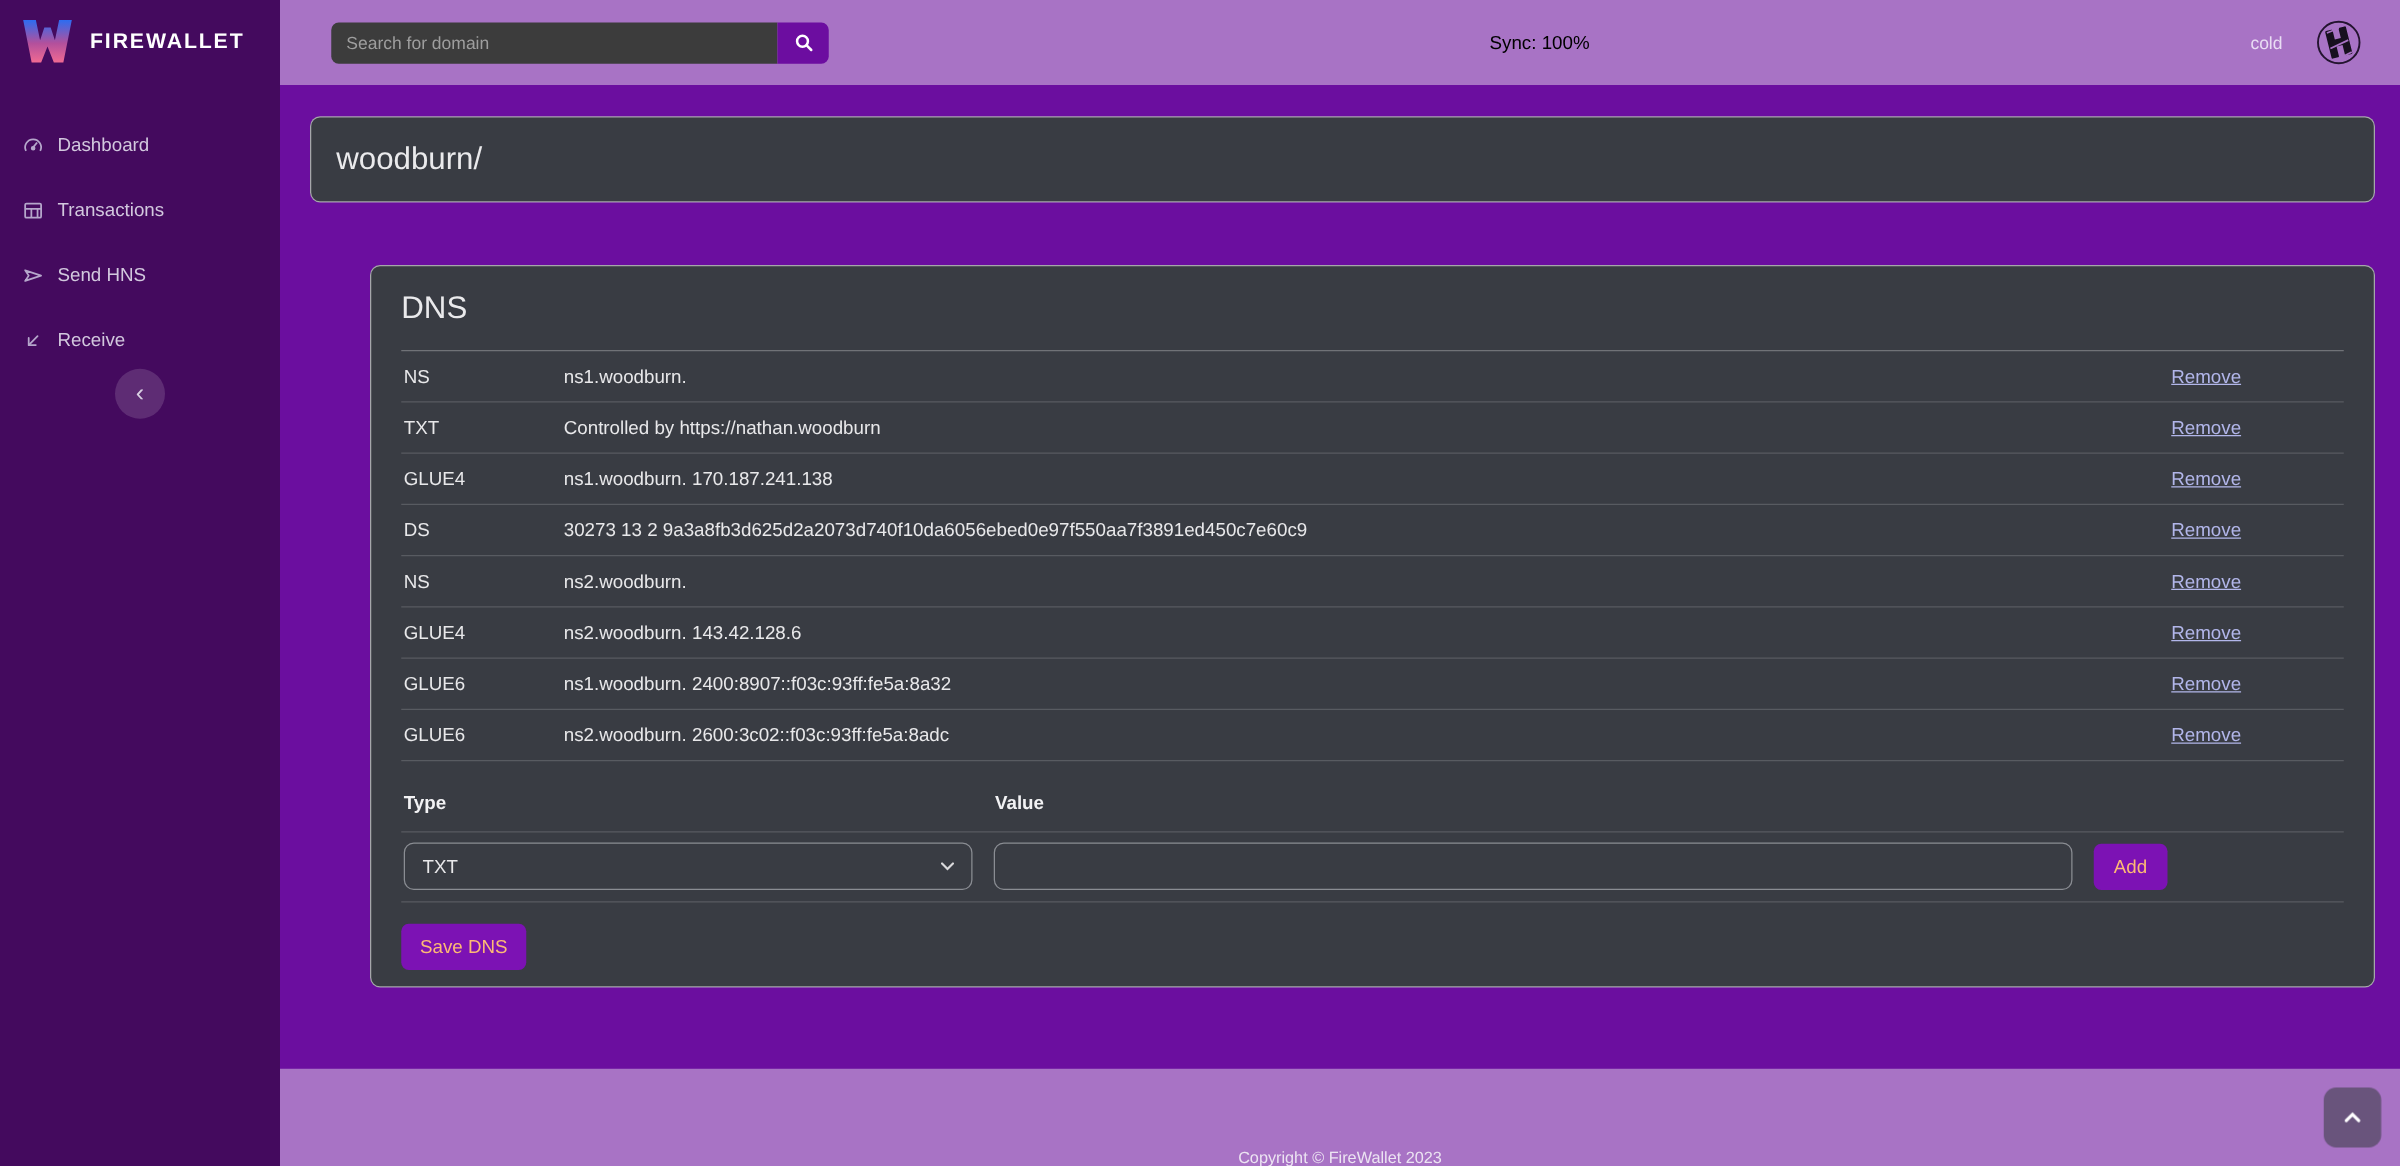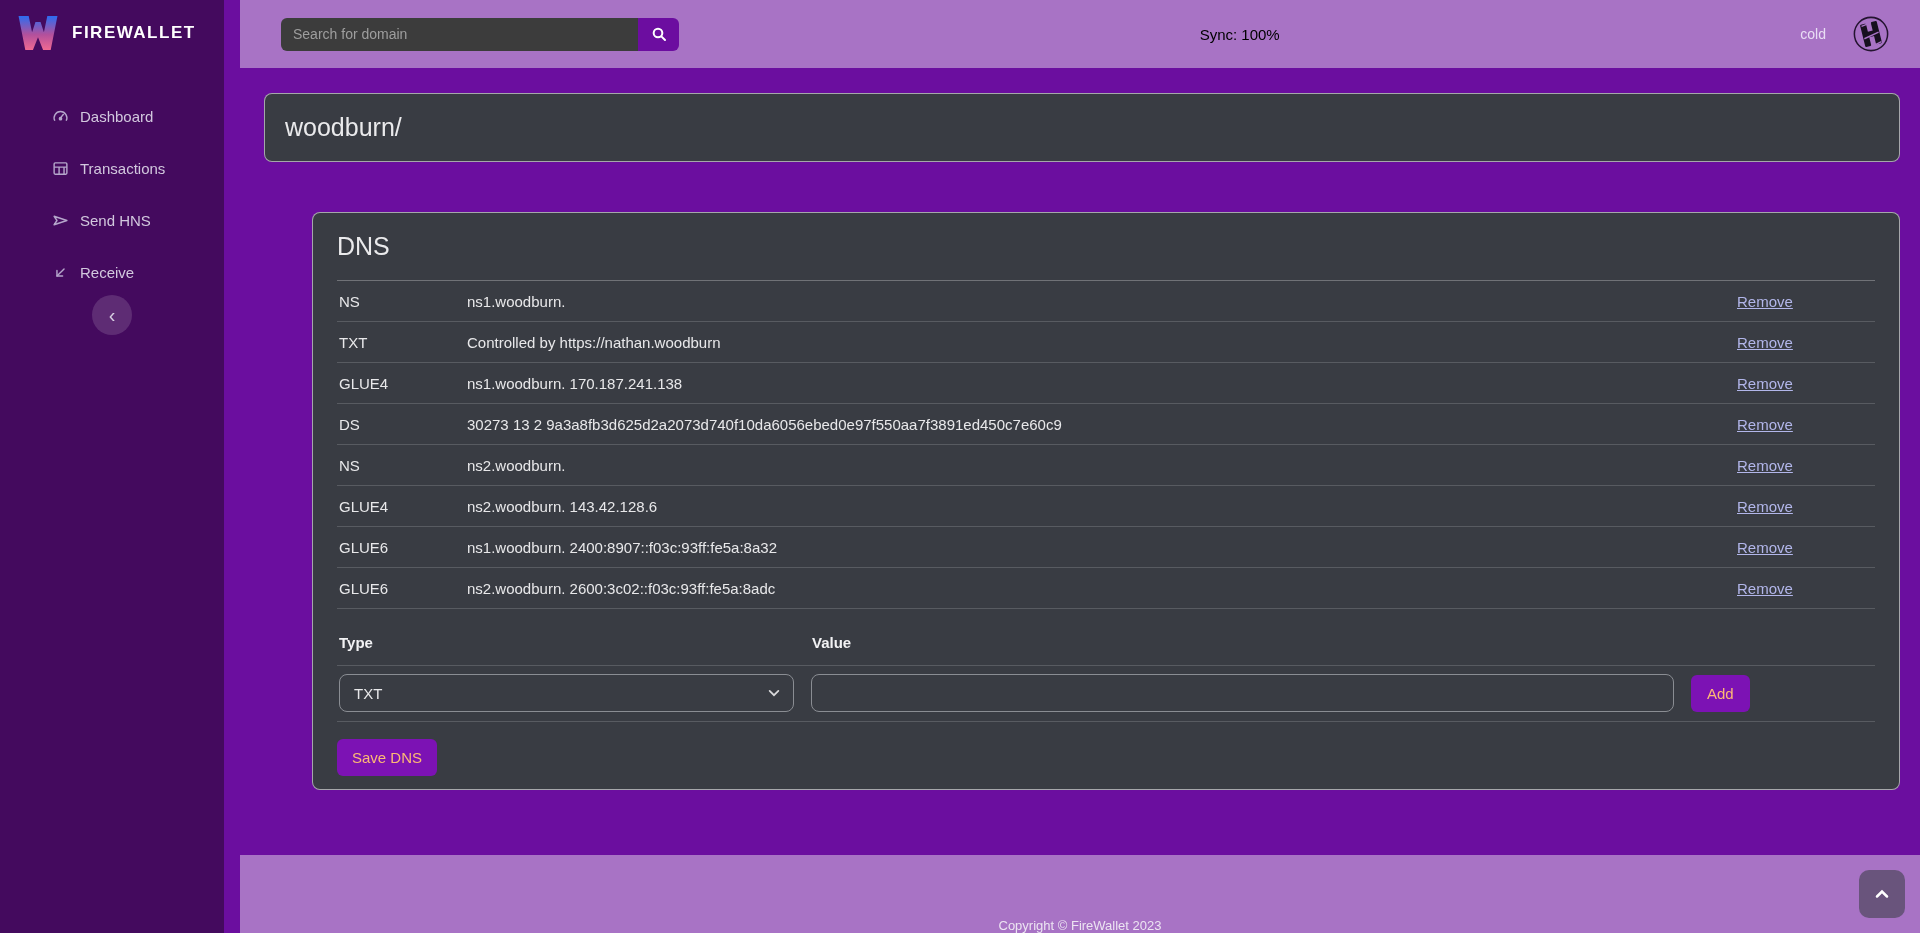--- a/index.html
+++ b/index.html
@@ -18,37 +18,37 @@
     position: relative;
   }
   .brand {
     display: flex; align-items: center; gap: 12px;
     padding: 14px 14px 10px 16px;
   }
   .brand-logo { width: 44px; height: 38px; display: block; }
   .brand-name {
     color: #ffffff; font-weight: bold; font-size: 17px; letter-spacing: 1.5px;
   }
-  .nav { margin-top: 28px; padding-left: 34px; }
+  .nav { margin-top: 28px; }
   .nav-item {
     display: flex; align-items: center; gap: 11px;
     padding: 0 18px; height: 52px; cursor: pointer;
     font-size: 15px; color: #d2c8de;
   }
   .nav-item .icn { width: 17px; height: 17px; color: #b5a6cb; flex: 0 0 auto; }
   .collapse-btn {
     position: absolute; left: 92px; top: 295px;
     width: 40px; height: 40px; border-radius: 50%;
     background: rgba(255,255,255,0.14);
     border: none; color: #d8d0e2;
     font-size: 20px; line-height: 40px; text-align: center; cursor: pointer;
   }
 
   
-  .rightcol { flex: 1; display: flex; flex-direction: column; height: 933px; padding-left: 16px; }
+  .rightcol { flex: 1; display: flex; flex-direction: column; height: 933px; }
 
   .topbar {
     height: 68px; background: var(--topbar-bg, #a873c5);
     display: flex; align-items: center; padding: 0 30px 0 41px;
   }
   .search-group { display: flex; height: 33px; }
   .search-input {
     width: 357px; height: 33px; border: none; outline: none;
     background: #3c3c3c; color: #e8e8e8;
     border-radius: 6px 0 0 6px; padding: 0 12px; font-size: 14px;

